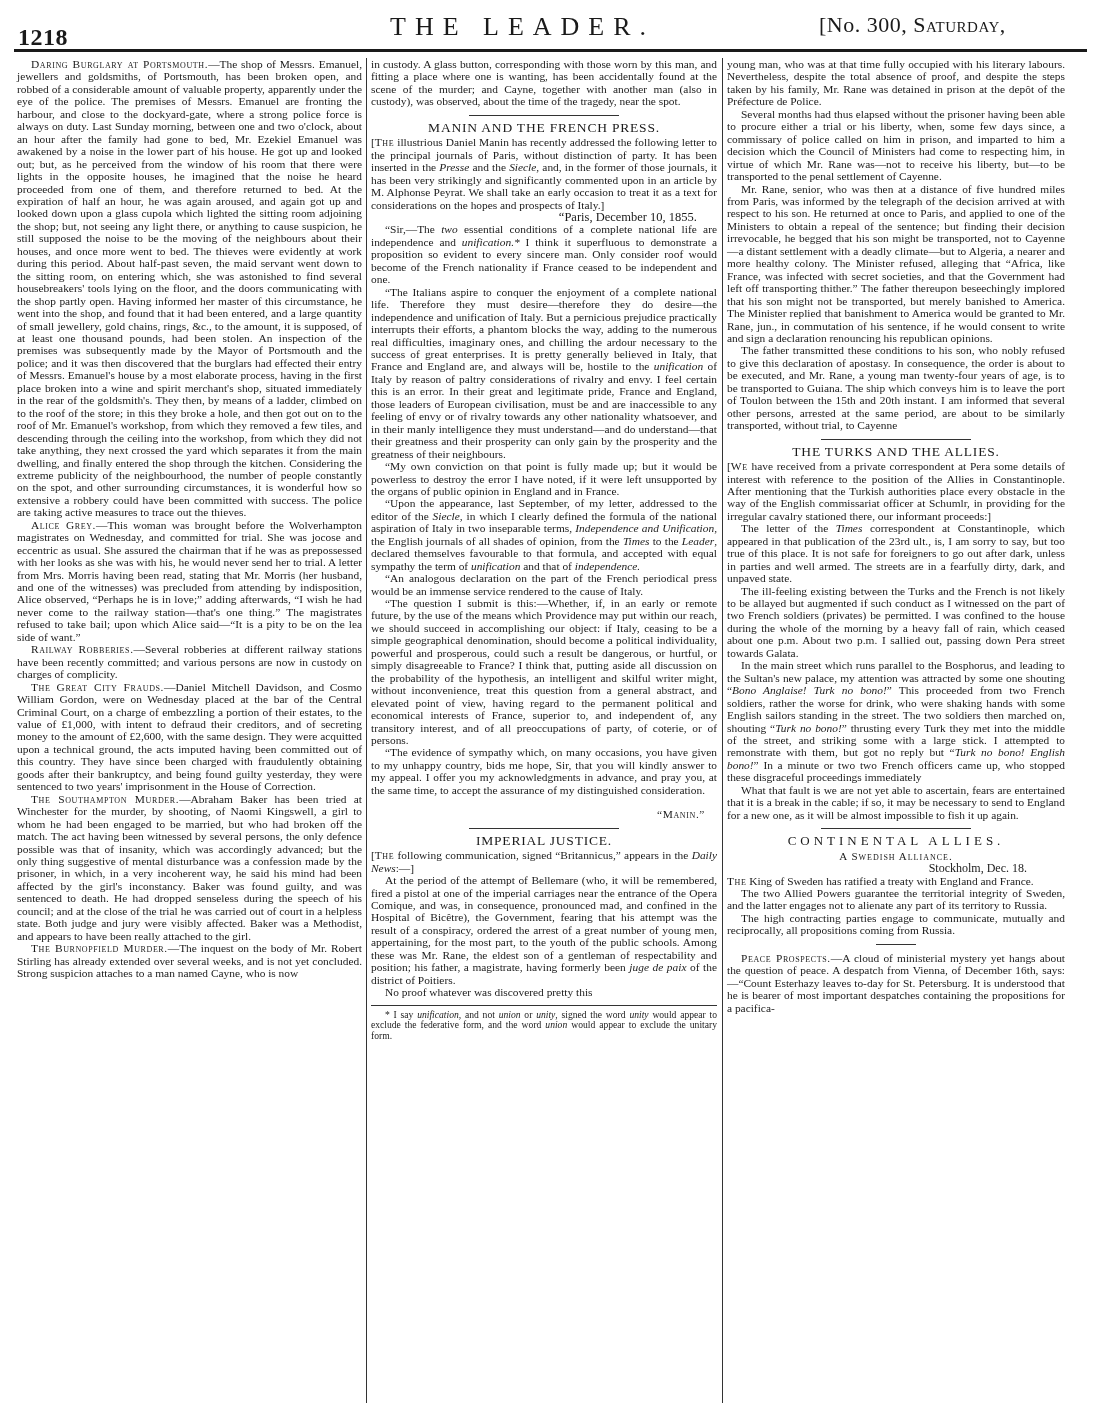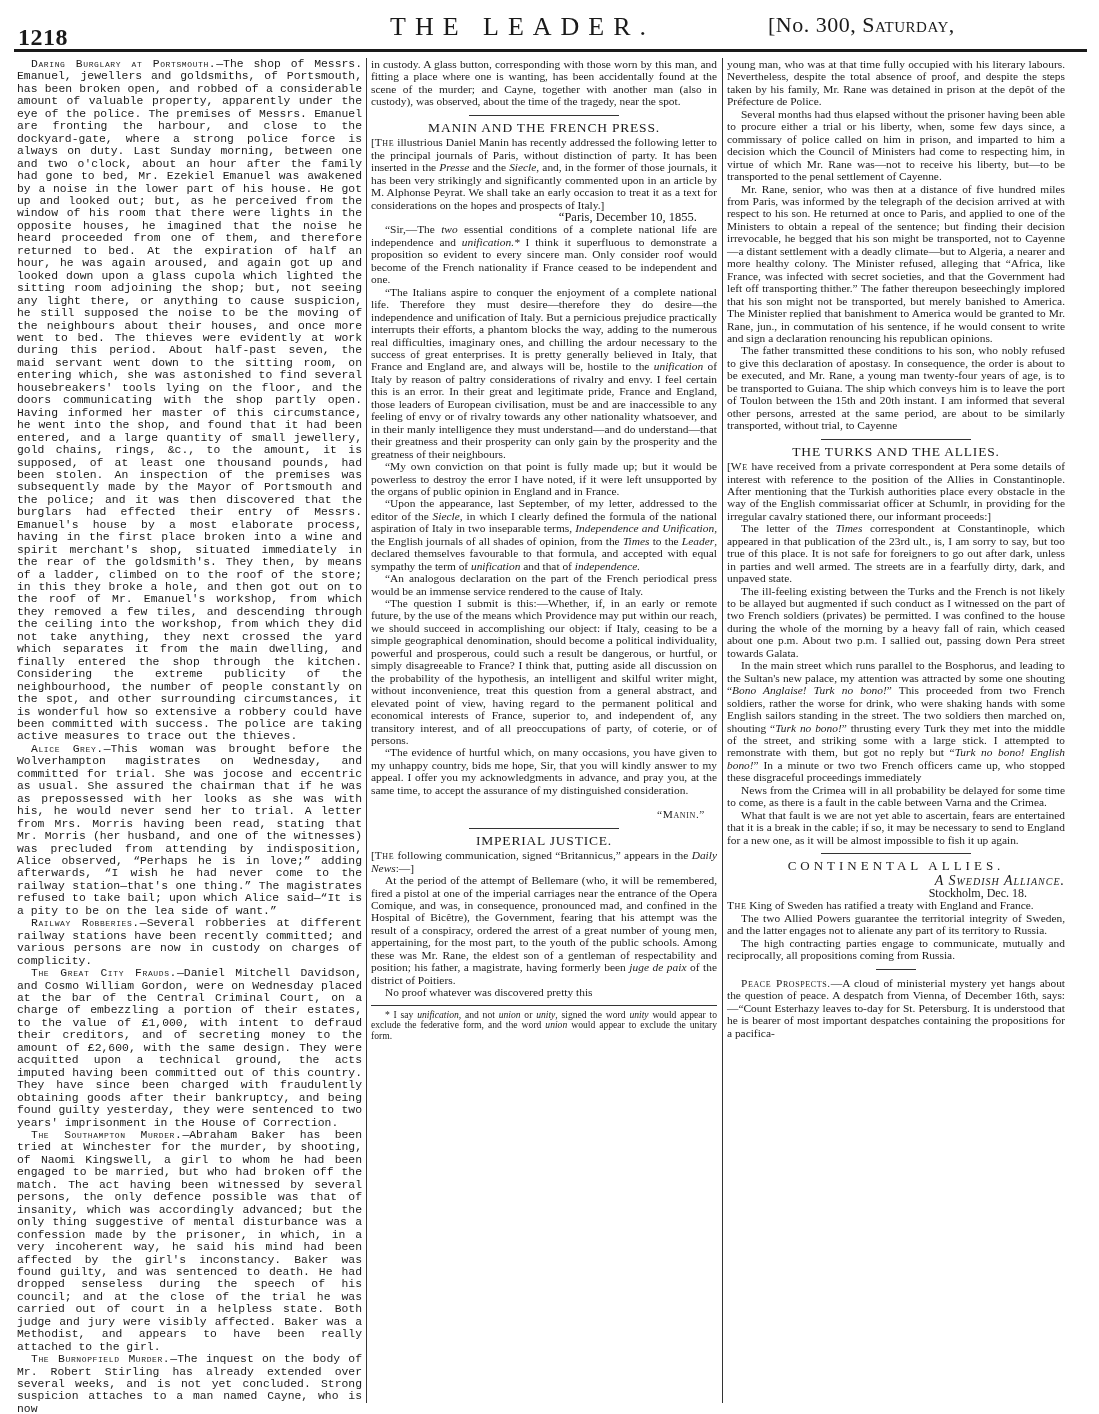--- a/index.html
+++ b/index.html
@@ -1,36 +1,36 @@
 <!DOCTYPE html>
 <html><head>
 <meta charset="utf-8">
 <style>
   html, body { margin:0; padding:0; background:#ffffff; }
   body { width:1099px; height:1414px; overflow:hidden; position:relative; color:#1a1a1a;
          font-family:"Liberation Serif","DejaVu Serif",serif; }
   .masthead { position:absolute; left:0; top:0; width:1099px; height:56px; }
   .pageno { position:absolute; left:18px; top:24px; font-size:24px; font-weight:bold; letter-spacing:0.5px; }
   .title { position:absolute; left:390px; top:12px; font-size:26px; letter-spacing:9px; }
-  .issue { position:absolute; left:768px; top:12px; font-size:22px; letter-spacing:0.5px; }
+  .issue { position:absolute; left:819px; top:12px; font-size:22px; letter-spacing:0.5px; }
   .issue .sc { font-variant:small-caps; }
   .rule-top { position:absolute; left:14px; right:12px; top:49px; height:3px; background:#1a1a1a; }
   .col { position:absolute; top:58px; font-size:11.4px; line-height:12.45px; text-align:justify; hyphens:auto; }
-  .col1 { left:17px; width:345px;font-family:Liberation Mono, monospace; }
+  .col1 { left:17px; width:345px; }
   .col2 { left:371px; width:346px; }
   .col3 { left:727px; width:338px; }
   .vrule { position:absolute; top:58px; width:1px; background:#333; }
   .vr1 { left:366px; height:1345px; }
   .vr2 { left:722px; height:1345px; }
   p { margin:0; text-indent:14px; }
   p.noind { text-indent:0; }
   .lead { font-variant:small-caps; letter-spacing:0.6px; }
   h2 { font-weight:normal; text-align:center; font-size:13.5px; letter-spacing:0.8px; margin:6px 0 2px 0; }
   h2.spaced { letter-spacing:4px; font-size:13px; }
-  h3 { font-weight:normal; text-align:right; font-variant:small-caps; font-size:14px; letter-spacing:1px; margin:2px 0 0 0;font-style:italic; }
+  h3 { font-weight:normal; text-align:center; font-variant:small-caps; font-size:11px; letter-spacing:1px; margin:2px 0 0 0; }
   .short-rule { width:150px; height:1px; background:#333; margin:7px auto 4px auto; }
   .tiny-rule { width:40px; height:1px; background:#333; margin:7px auto 7px auto; }
   .right { text-align:right; text-indent:0; }
   .footnote-rule { height:1px; background:#333; margin:6px 0 4px 0; }
   .footnote { font-size:9.6px; line-height:10.6px; }
   i { font-style:italic; }
 </style>
 </head>
 <body>
 
@@ -58,21 +58,21 @@
   <div class="short-rule"></div>
   <h2>MANIN AND THE FRENCH PRESS.</h2>
   <p class="noind">[<span class="lead">The</span><span> illustrious Daniel Manin has recently addressed the following letter to the principal journals of Paris, without distinction of party. It has been inserted in the </span><i>Presse</i><span> and the </span><i>Siecle</i><span>, and, in the former of those journals, it has been very strikingly and significantly commented upon in an article by M. Alphonse Peyrat. We shall take an early occasion to treat it as a text for considerations on the hopes and prospects of Italy.]</span></p>
   <p class="right" style="padding-right:20px;font-size:12.5px;">“Paris, December 10, 1855.</p>
   <p><span>“Sir,—The </span><i>two</i><span> essential conditions of a complete national life are independence and </span><i>unification.*</i><span> I think it superfluous to demonstrate a proposition so evident to every sincere man. Only consider roof would become of the French nationality if France ceased to be independent and one.</span></p>
   <p><span>“The Italians aspire to conquer the enjoyment of a complete national life. Therefore they must desire—therefore they do desire—the independence and unification of Italy. But a pernicious prejudice practically interrupts their efforts, a phantom blocks the way, adding to the numerous real difficulties, imaginary ones, and chilling the ardour necessary to the success of great enterprises. It is pretty generally believed in Italy, that France and England are, and always will be, hostile to the </span><i>unification</i><span> of Italy by reason of paltry considerations of rivalry and envy. I feel certain this is an error. In their great and legitimate pride, France and England, those leaders of European civilisation, must be and are inaccessible to any feeling of envy or of rivalry towards any other nationality whatsoever, and in their manly intelligence they must understand—and do understand—that their greatness and their prosperity can only gain by the prosperity and the greatness of their neighbours.</span></p>
   <p>“My own conviction on that point is fully made up; but it would be powerless to destroy the error I have noted, if it were left unsupported by the organs of public opinion in England and in France.</p>
   <p><span>“Upon the appearance, last September, of my letter, addressed to the editor of the </span><i>Siecle</i><span>, in which I clearly defined the formula of the national aspiration of Italy in two inseparable terms, </span><i>Independence and Unification</i><span>, the English journals of all shades of opinion, from the </span><i>Times</i><span> to the </span><i>Leader</i><span>, declared themselves favourable to that formula, and accepted with equal sympathy the term of </span><i>unification</i><span> and that of </span><i>independence.</i></p>
   <p>“An analogous declaration on the part of the French periodical press would be an immense service rendered to the cause of Italy.</p>
   <p>“The question I submit is this:—Whether, if, in an early or remote future, by the use of the means which Providence may put within our reach, we should succeed in accomplishing our object: if Italy, ceasing to be a simple geographical denomination, should become a political individuality, powerful and prosperous, could such a result be dangerous, or hurtful, or simply disagreeable to France? I think that, putting aside all discussion on the probability of the hypothesis, an intelligent and skilful writer might, without inconvenience, treat this question from a general abstract, and elevated point of view, having regard to the permanent political and economical interests of France, superior to, and independent of, any transitory interest, and of all preoccupations of party, of coterie, or of persons.</p>
-  <p>“The evidence of hurtful which, on many occasions, you have given to my unhappy country, bids me hope, Sir, that you will kindly answer to my appeal. I offer you my acknowledgments in advance, and pray you, at the same time, to accept the assurance of my distinguished consideration.</p>
+  <p>“The evidence of sympathy which, on many occasions, you have given to my unhappy country, bids me hope, Sir, that you will kindly answer to my appeal. I offer you my acknowledgments in advance, and pray you, at the same time, to accept the assurance of my distinguished consideration.</p>
   <p class="right lead" style="padding-right:12px;margin-top:12px;">“Manin.”</p>
   <div class="short-rule"></div>
   <h2>IMPERIAL JUSTICE.</h2>
   <p class="noind">[<span class="lead">The</span><span> following communication, signed “Britannicus,” appears in the </span><i>Daily News</i><span>:—]</span></p>
   <p><span>At the period of the attempt of Bellemare (who, it will be remembered, fired a pistol at one of the imperial carriages near the entrance of the Opera Comique, and was, in consequence, pronounced mad, and confined in the Hospital of Bicêtre), the Government, fearing that his attempt was the result of a conspiracy, ordered the arrest of a great number of young men, appertaining, for the most part, to the youth of the public schools. Among these was Mr. Rane, the eldest son of a gentleman of respectability and position; his father, a magistrate, having formerly been </span><i>juge de paix</i><span> of the district of Poitiers.</span></p>
   <p>No proof whatever was discovered pretty this</p>
   <div class="footnote-rule"></div>
   <p class="footnote"><span>* I say </span><i>unification</i><span>, and not </span><i>union</i><span> or </span><i>unity</i><span>, signed the word </span><i>unity</i><span> would appear to exclude the federative form, and the word </span><i>union</i><span> would appear to exclude the unitary form.</span></p>
 </div>
 
@@ -80,21 +80,20 @@
   <p class="noind">young man, who was at that time fully occupied with his literary labours. Nevertheless, despite the total absence of proof, and despite the steps taken by his family, Mr. Rane was detained in prison at the depôt of the Préfecture de Police.</p>
   <p>Several months had thus elapsed without the prisoner having been able to procure either a trial or his liberty, when, some few days since, a commissary of police called on him in prison, and imparted to him a decision which the Council of Ministers had come to respecting him, in virtue of which Mr. Rane was—not to receive his liberty, but—to be transported to the penal settlement of Cayenne.</p>
   <p>Mr. Rane, senior, who was then at a distance of five hundred miles from Paris, was informed by the telegraph of the decision arrived at with respect to his son. He returned at once to Paris, and applied to one of the Ministers to obtain a repeal of the sentence; but finding their decision irrevocable, he begged that his son might be transported, not to Cayenne—a distant settlement with a deadly climate—but to Algeria, a nearer and more healthy colony. The Minister refused, alleging that “Africa, like France, was infected with secret societies, and that the Government had left off transporting thither.” The father thereupon beseechingly implored that his son might not be transported, but merely banished to America. The Minister replied that banishment to America would be granted to Mr. Rane, jun., in commutation of his sentence, if he would consent to write and sign a declaration renouncing his republican opinions.</p>
   <p>The father transmitted these conditions to his son, who nobly refused to give this declaration of apostasy. In consequence, the order is about to be executed, and Mr. Rane, a young man twenty-four years of age, is to be transported to Guiana. The ship which conveys him is to leave the port of Toulon between the 15th and 20th instant. I am informed that several other persons, arrested at the same period, are about to be similarly transported, without trial, to Cayenne</p>
   <div class="short-rule"></div>
   <h2>THE TURKS AND THE ALLIES.</h2>
   <p class="noind">[<span class="lead">We</span><span> have received from a private correspondent at Pera some details of interest with reference to the position of the Allies in Constantinople. After mentioning that the Turkish authorities place every obstacle in the way of the English commissariat officer at Schumlr, in providing for the irregular cavalry stationed there, our informant proceeds:]</span></p>
   <p><span>The letter of the </span><i>Times</i><span> correspondent at Constantinople, which appeared in that publication of the 23rd ult., is, I am sorry to say, but too true of this place. It is not safe for foreigners to go out after dark, unless in parties and well armed. The streets are in a fearfully dirty, dark, and unpaved state.</span></p>
   <p>The ill-feeling existing between the Turks and the French is not likely to be allayed but augmented if such conduct as I witnessed on the part of two French soldiers (privates) be permitted. I was confined to the house during the whole of the morning by a heavy fall of rain, which ceased about one p.m. About two p.m. I sallied out, passing down Pera street towards Galata.</p>
   <p><span>In the main street which runs parallel to the Bosphorus, and leading to the Sultan's new palace, my attention was attracted by some one shouting “</span><i>Bono Anglaise! Turk no bono!</i><span>” This proceeded from two French soldiers, rather the worse for drink, who were shaking hands with some English sailors standing in the street. The two soldiers then marched on, shouting “</span><i>Turk no bono!</i><span>” thrusting every Turk they met into the middle of the street, and striking some with a large stick. I attempted to remonstrate with them, but got no reply but “</span><i>Turk no bono! English bono!</i><span>” In a minute or two two French officers came up, who stopped these disgraceful proceedings immediately</span></p>
-  <p>News from the Crimea will in all probability be delayed for some time to come, as there is a fault in the cable between Varna and the Crimea.</p>
   <p>What that fault is we are not yet able to ascertain, fears are entertained that it is a break in the cable; if so, it may be necessary to send to England for a new one, as it will be almost impossible to fish it up again.</p>
   <div class="short-rule"></div>
   <h2 class="spaced">CONTINENTAL ALLIES.</h2>
   <h3>A Swedish Alliance.</h3>
   <p class="right" style="padding-right:38px;font-size:12px;">Stockholm, Dec. 18.</p>
   <p class="noind"><span class="lead">The</span><span> King of Sweden has ratified a treaty with England and France.</span></p>
   <p>The two Allied Powers guarantee the territorial integrity of Sweden, and the latter engages not to alienate any part of its territory to Russia.</p>
   <p>The high contracting parties engage to communicate, mutually and reciprocally, all propositions coming from Russia.</p>
   <div class="tiny-rule"></div>
   <p><span class="lead">Peace Prospects.</span><span>—A cloud of ministerial mystery yet hangs about the question of peace. A despatch from Vienna, of December 16th, says:—“Count Esterhazy leaves to-day for St. Petersburg. It is understood that he is bearer of most important despatches containing the propositions for a pacifica-</span></p>

